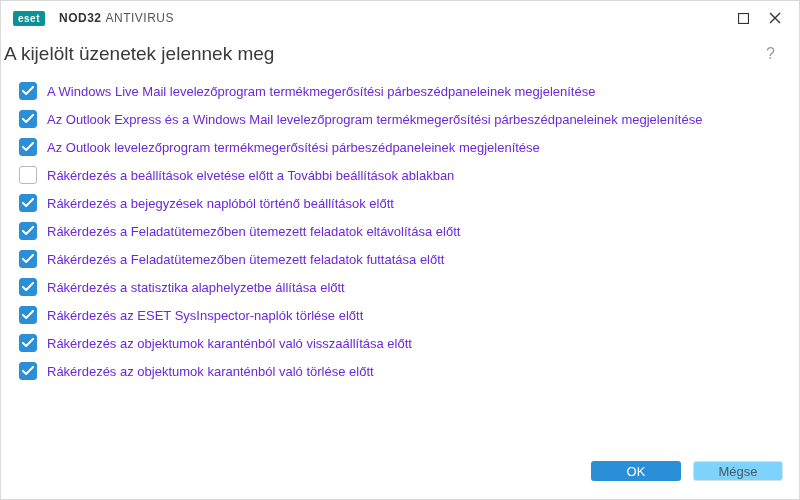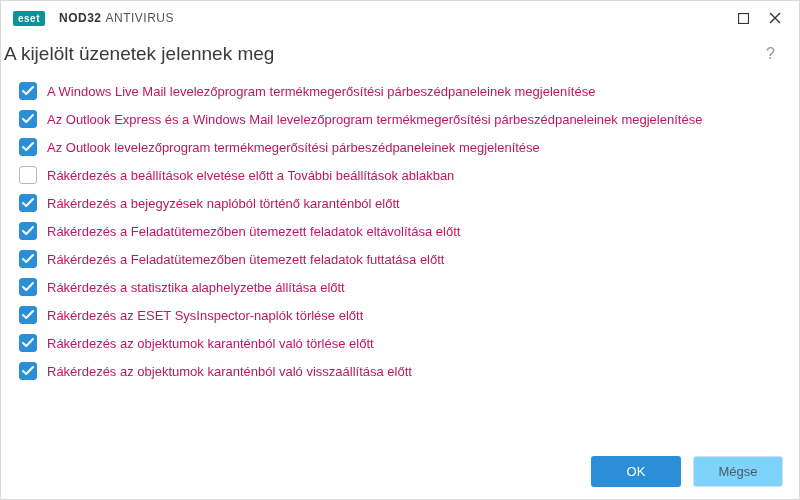--- a/index.html
+++ b/index.html
@@ -18,23 +18,23 @@
   .scrollwrap { flex: 1; margin: 0 10px 0 16px; position: relative; overflow: hidden; }
   .scrollarea { position: absolute; inset: 0; overflow-y: scroll; padding-right: 4px; }
   .scrollarea::-webkit-scrollbar { width: 10px; }
   .scrollarea::-webkit-scrollbar-track { background: #f2f2f2; border-radius: 5px; }
   .scrollarea::-webkit-scrollbar-thumb { background: #d0d0d0; border-radius: 5px; }
   .row { display: flex; align-items: center; gap: 10px; padding: 5px 2px; }
   .cb { width: 18px; height: 18px; border: 1px solid #b8b8b8; border-radius: 3px; display: flex; align-items: center; justify-content: center; flex-shrink: 0; cursor: pointer; background: #fff; }
   .cb.checked { background: #2b8fd8; border-color: #2b8fd8; }
   .cb.checked svg { display: block; }
   .cb svg { display: none; }
-  .row-label { font-size: 13px; color: #be185d; }
+  .row-label { font-size: 13px; color: #6d28d9; }
   .footer { height: 56px; display: flex; align-items: center; justify-content: flex-end; gap: 12px; padding: 0 16px; }
-  .btn { min-width: 90px; height: 31px; border-radius: 3px; font-size: 13px; display: flex; align-items: center; justify-content: center; cursor: pointer; border: 1px solid transparent; }
+  .btn { min-width: 90px; height: 20px; border-radius: 3px; font-size: 13px; display: flex; align-items: center; justify-content: center; cursor: pointer; border: 1px solid transparent; }
   .btn-primary { background: #2b8fd8; color: #fff; }
   .btn-secondary { background: #7dd3fc; color: #4a5a66; border-color: #d7dfe6; }
 </style>
 </head>
 <body>
 
 <div class="window">
 
   <div class="titlebar">
     <div class="brand">
@@ -90,21 +90,21 @@
         <div class="row">
           <div class="cb"></div>
           <span class="row-label">Rákérdezés a beállítások elvetése előtt a További beállítások ablakban</span>
         </div>
         <div class="row">
           <div class="cb checked">
             <svg width="12" height="10" viewBox="0 0 12 10">
               <path d="M1 5 L4.2 8 L11 1" stroke="#fff" stroke-width="2" fill="none" stroke-linecap="round" stroke-linejoin="round"></path>
             </svg>
           </div>
-          <span class="row-label">Rákérdezés a bejegyzések naplóból történő karanténból előtt</span>
+          <span class="row-label">Rákérdezés a bejegyzések naplóból történő beállítások előtt</span>
         </div>
         <div class="row">
           <div class="cb checked">
             <svg width="12" height="10" viewBox="0 0 12 10">
               <path d="M1 5 L4.2 8 L11 1" stroke="#fff" stroke-width="2" fill="none" stroke-linecap="round" stroke-linejoin="round"></path>
             </svg>
           </div>
           <span class="row-label">Rákérdezés a Feladatütemezőben ütemezett feladatok eltávolítása előtt</span>
         </div>
         <div class="row">
@@ -130,29 +130,29 @@
             </svg>
           </div>
           <span class="row-label">Rákérdezés az ESET SysInspector-naplók törlése előtt</span>
         </div>
         <div class="row">
           <div class="cb checked">
             <svg width="12" height="10" viewBox="0 0 12 10">
               <path d="M1 5 L4.2 8 L11 1" stroke="#fff" stroke-width="2" fill="none" stroke-linecap="round" stroke-linejoin="round"></path>
             </svg>
           </div>
-          <span class="row-label">Rákérdezés az objektumok karanténból való törlése előtt</span>
+          <span class="row-label">Rákérdezés az objektumok karanténból való visszaállítása előtt</span>
         </div>
         <div class="row">
           <div class="cb checked">
             <svg width="12" height="10" viewBox="0 0 12 10">
               <path d="M1 5 L4.2 8 L11 1" stroke="#fff" stroke-width="2" fill="none" stroke-linecap="round" stroke-linejoin="round"></path>
             </svg>
           </div>
-          <span class="row-label">Rákérdezés az objektumok karanténból való visszaállítása előtt</span>
+          <span class="row-label">Rákérdezés az objektumok karanténból való törlése előtt</span>
         </div>
       </div>
   </div>
 
   <div class="footer">
     <div class="btn btn-primary">
         <span>OK</span>
       </div>
     <div class="btn btn-secondary">
         <span>Mégse</span>

